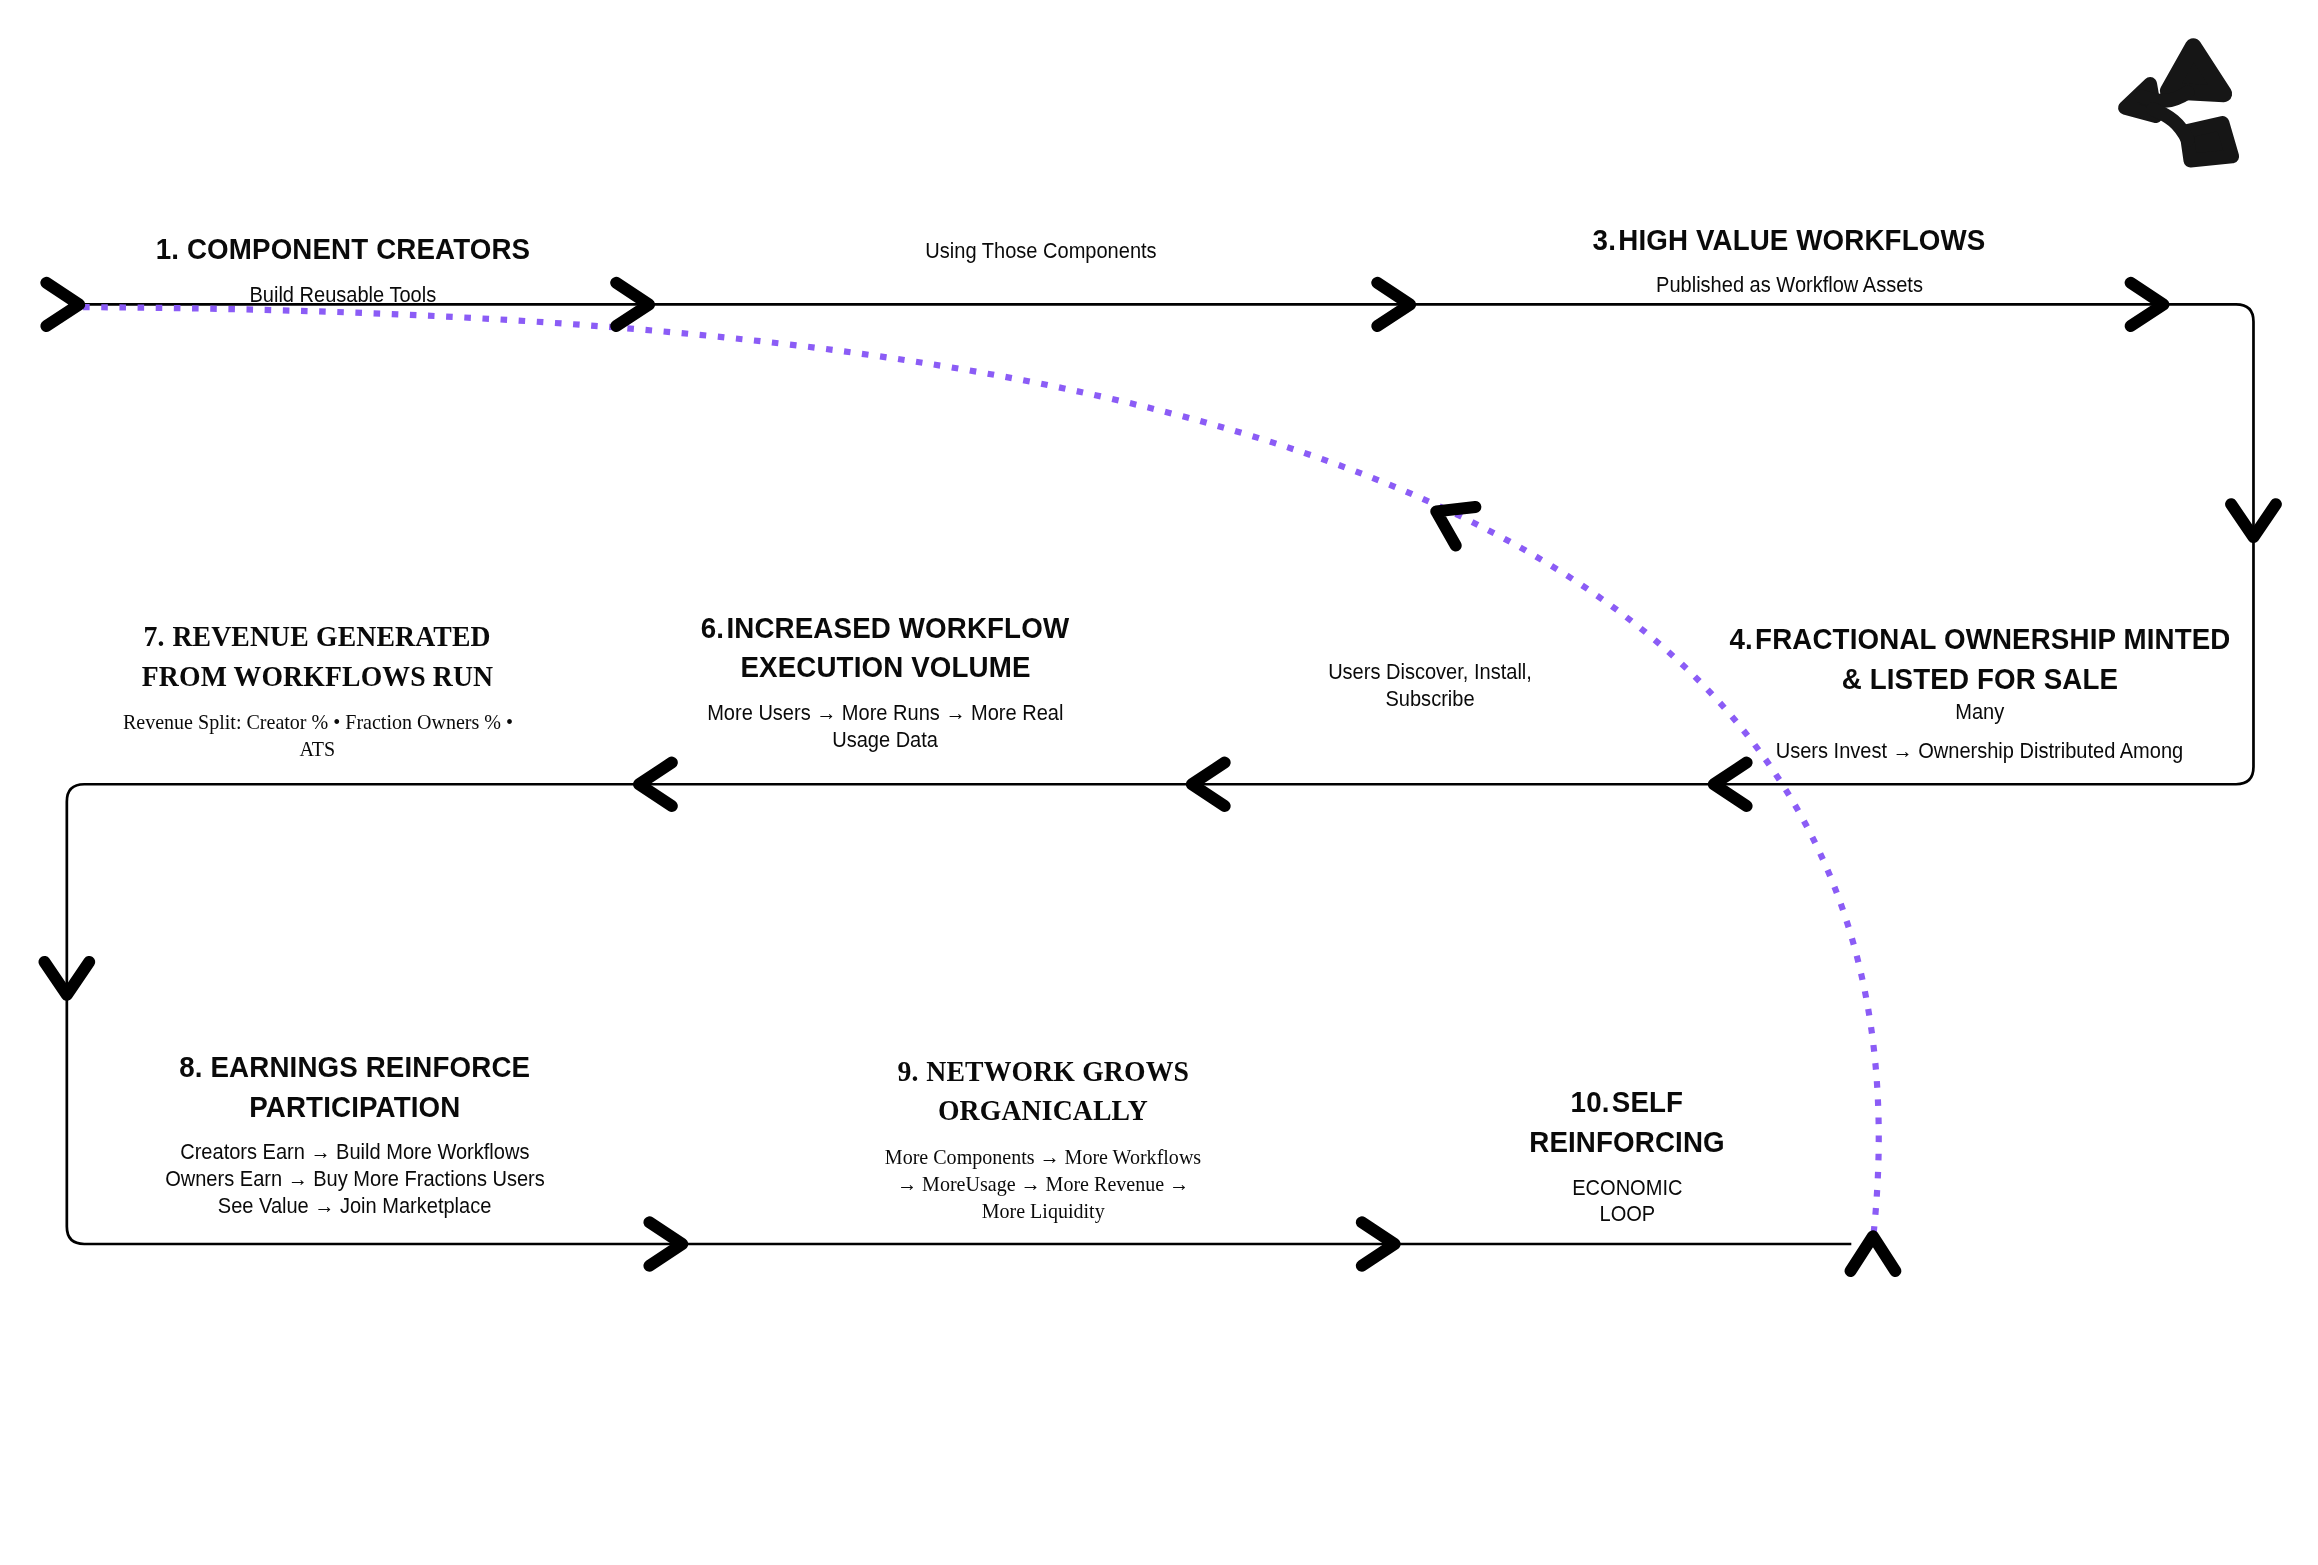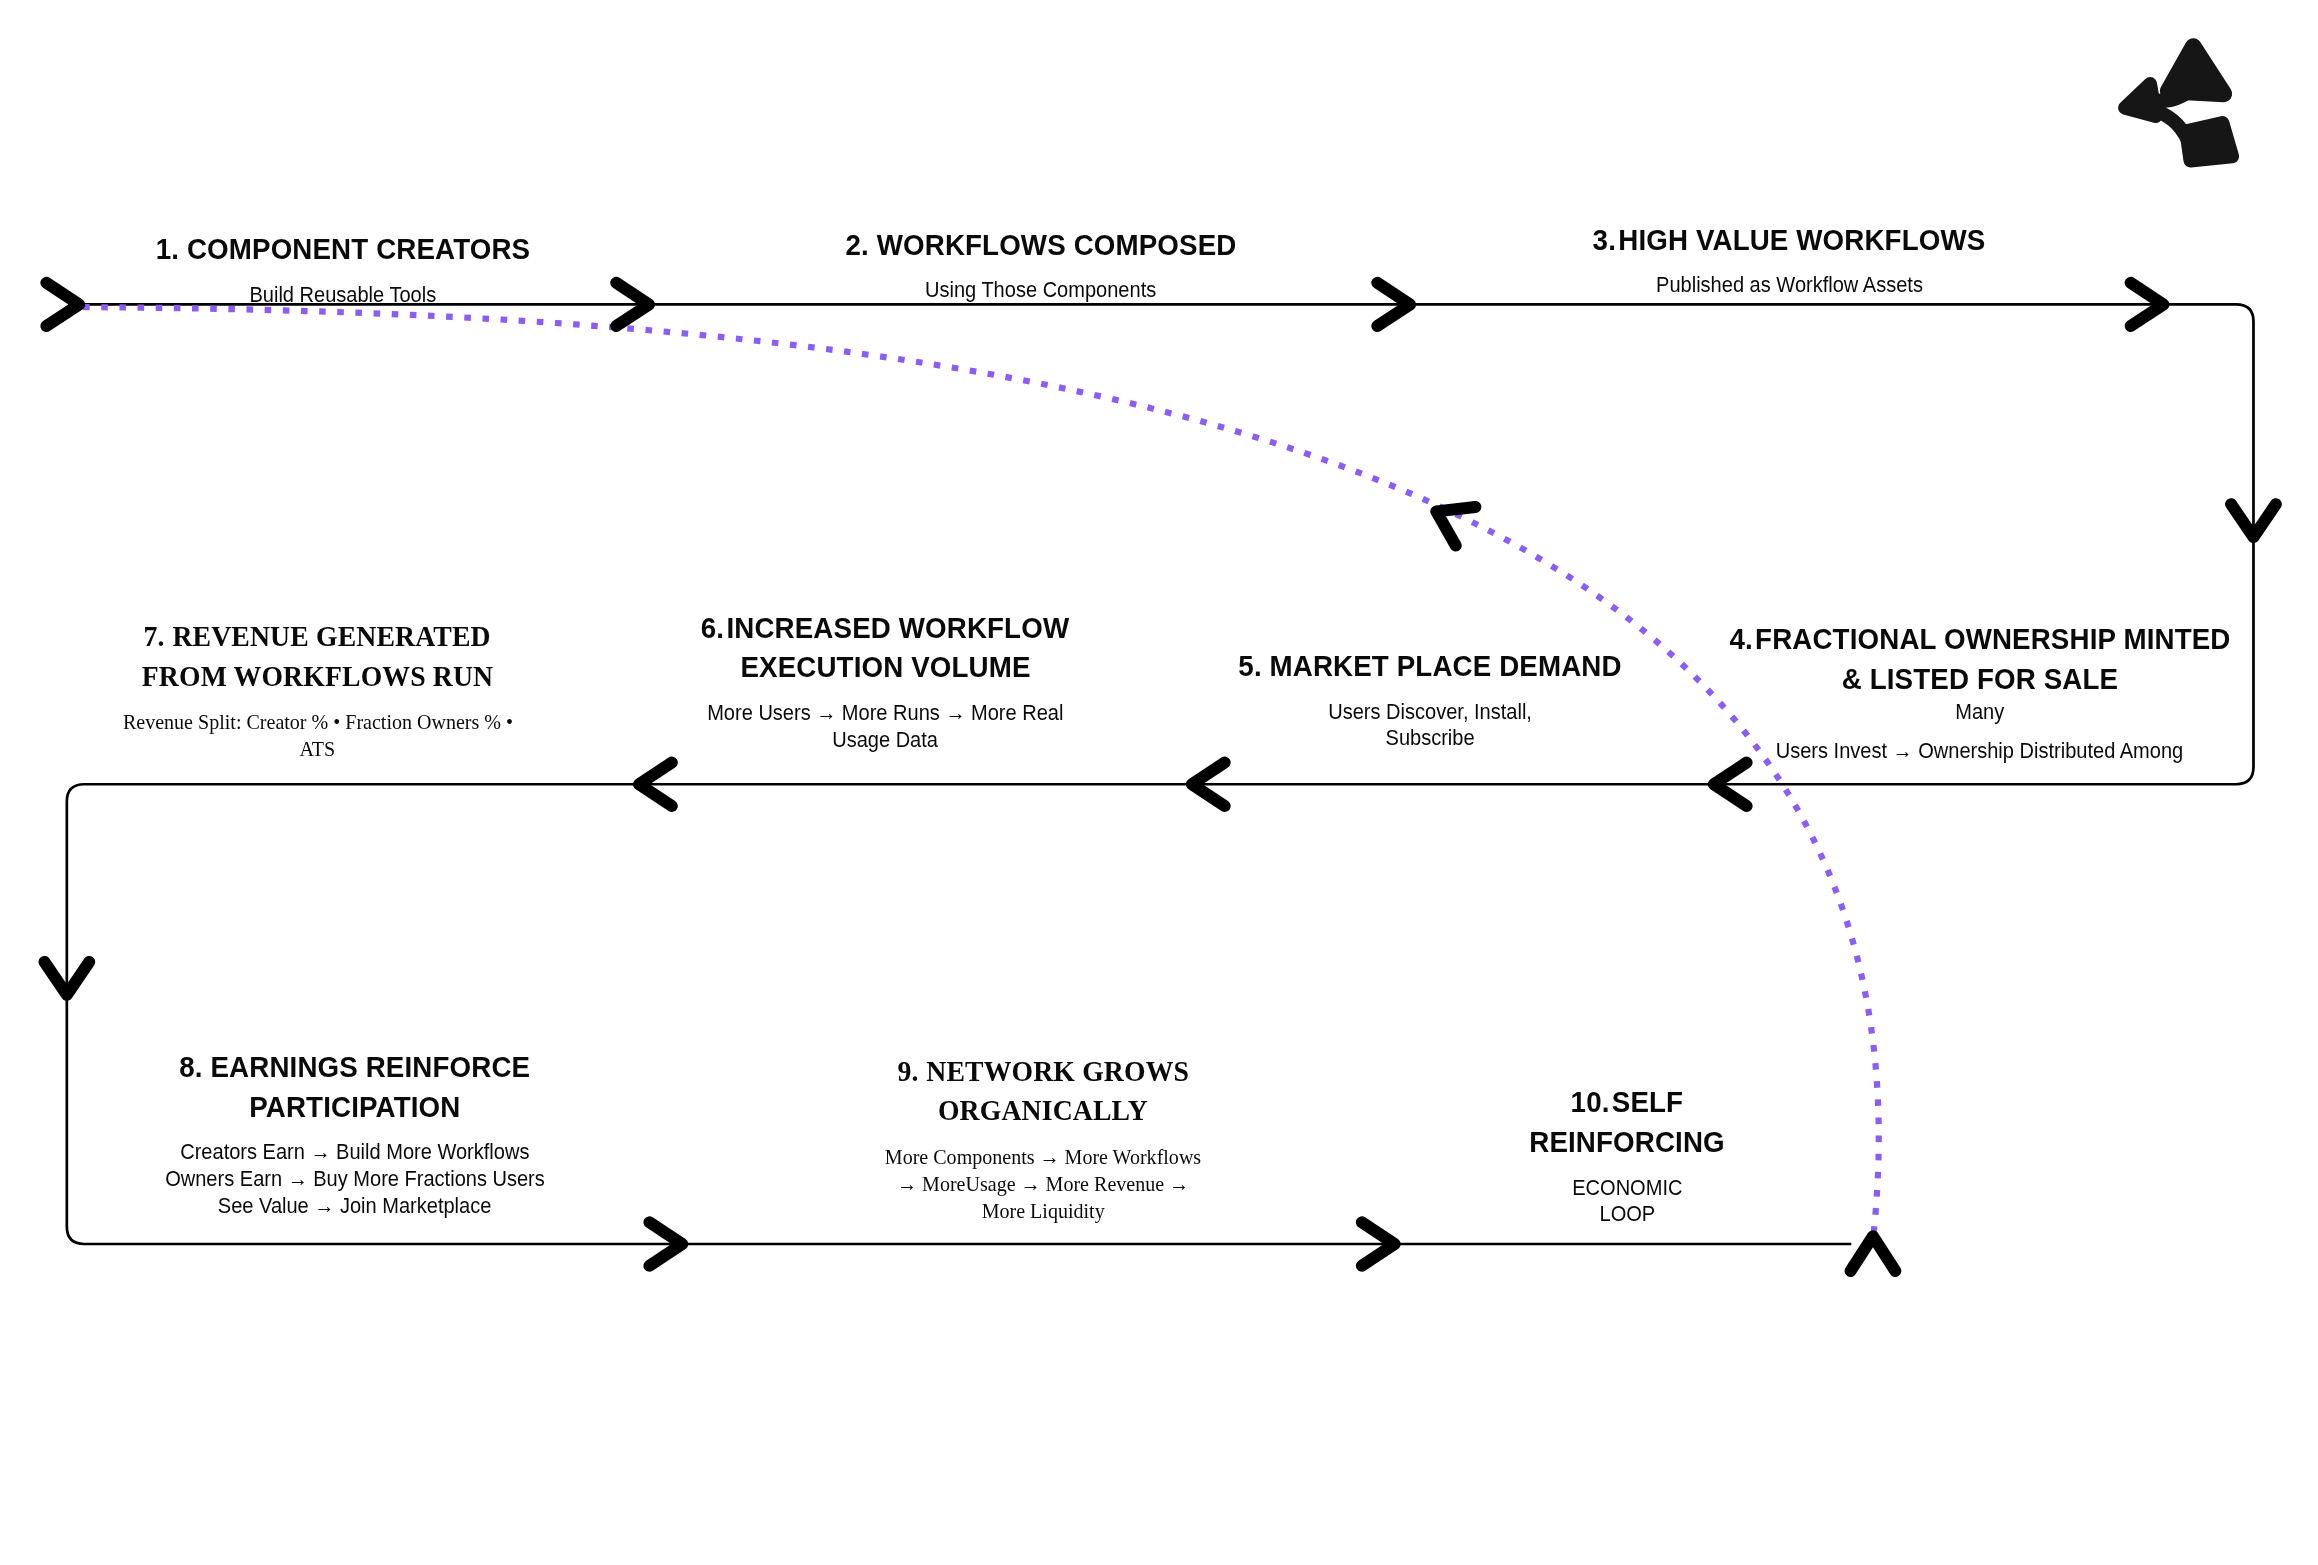--- a/index.html
+++ b/index.html
@@ -72,38 +72,36 @@
       <path d="M33 54 C45 59 52 64 58 76" stroke-width="10" fill="none" stroke-linecap="round"></path>
     </g>
   </svg>
 
   <div class="step" style="left:14.8%;top:17.6%;">
     <div class="t"><span class="ln"><span class="num">1.</span><span>COMPONENT CREATORS</span></span></div>
     <div class="s sub-first"><span class="ln">Build Reusable Tools</span></div>
   </div>
 
   <div class="step" style="left:44.9%;top:17.25%;">
-    <div class="t"><span class="ln"><span class="num">2.</span><span>WORKFLOWS COMPOSED</span></span></div>
     <div class="s sub-first"><span class="ln">Using Those Components</span></div>
   </div>
 
   <div class="step" style="left:77.2%;top:16.85%;text-align:center;">
     <div class="t"><span class="ln"><span class="num tight">3.</span><span>HIGH VALUE WORKFLOWS</span></span></div>
     <div class="s sub-first"><span class="ln">Published as Workflow Assets</span></div>
   </div>
 
   <div class="step" style="left:85.4%;top:47.5%;">
     <div class="t"><span class="ln"><span class="num tight">4.</span><span>FRACTIONAL OWNERSHIP MINTED</span></span></div>
     <div class="t"><span class="ln">&amp; LISTED FOR SALE</span></div>
     <div class="s"><span class="ln">Many</span></div>
     <div class="s sub-first"><span class="ln">Users Invest → Ownership Distributed Among</span></div>
   </div>
 
   <div class="step" style="left:61.7%;top:49.55%;">
-    <div class="t"><span class="ln"><span class="num">5.</span><span>MARKET PLACE DEMAND</span></span></div>
     <div class="s sub-first"><span class="ln">Users Discover, Install,</span></div>
     <div class="s"><span class="ln">Subscribe</span></div>
   </div>
 
   <div class="step" style="left:38.2%;top:46.6%;">
     <div class="t"><span class="ln"><span class="num tight">6.</span><span>INCREASED WORKFLOW</span></span></div>
     <div class="t"><span class="ln">EXECUTION VOLUME</span></div>
     <div class="s sub-first"><span class="ln">More Users → More Runs → More Real</span></div>
     <div class="s"><span class="ln">Usage Data</span></div>
   </div>

